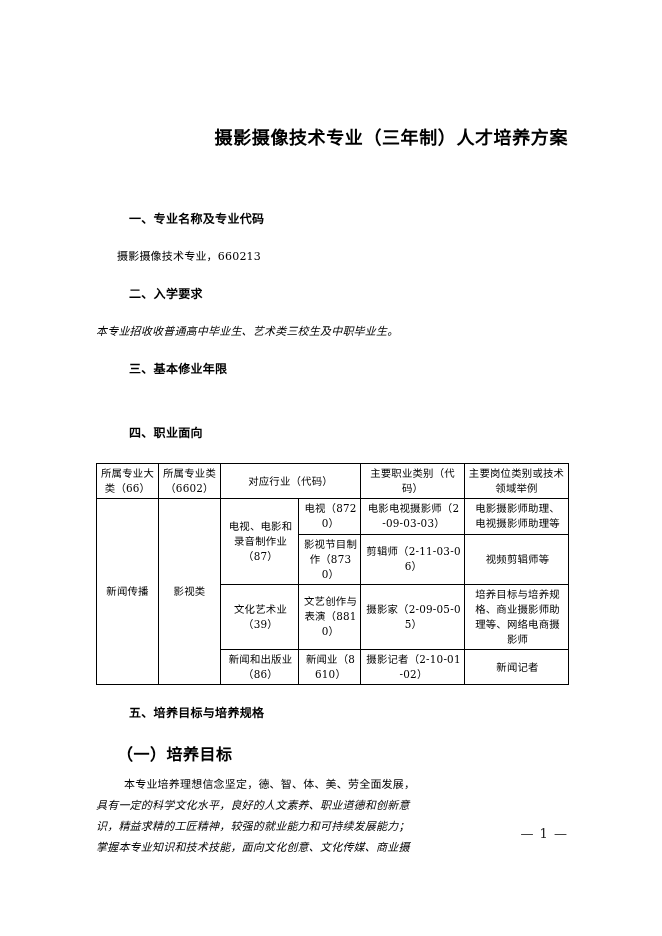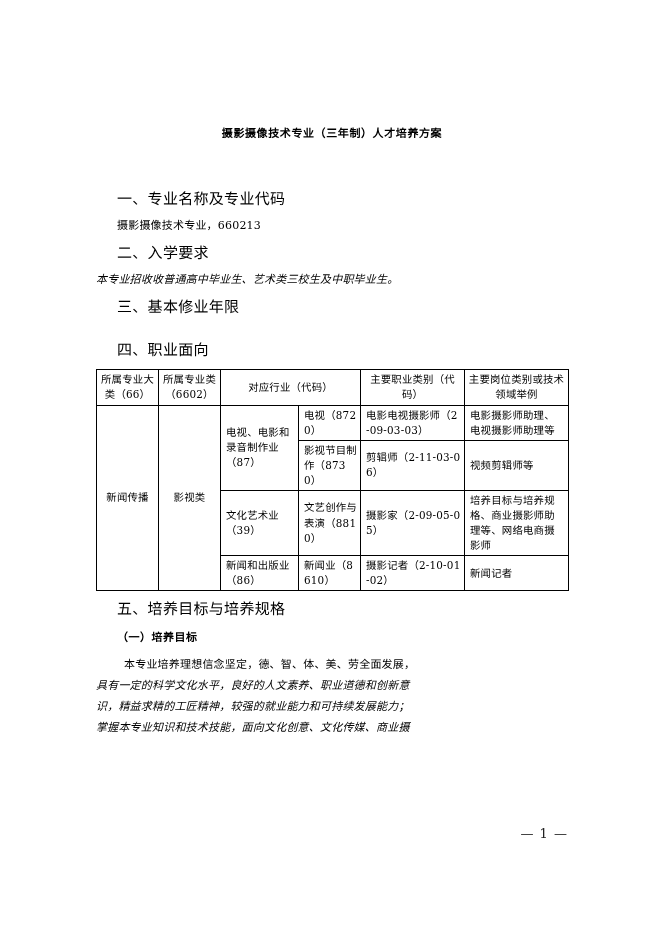--- a/index.html
+++ b/index.html
@@ -28,42 +28,42 @@
   .content {
     position: absolute;
     left: 96px;
     top: 0;
     width: 472px;
   }
 
   
   .doc-title {
     margin-top: 126px;
-    text-align: center;
+    text-align: right;
     font-family: "Liberation Sans", "DejaVu Sans", sans-serif;
     font-weight: bold;
-    font-size: 11px;
+    font-size: 18px;
     letter-spacing: 0.6px;
     line-height: 1.4;
   }
 
   
   .h2 {
     font-family: "Liberation Sans", "DejaVu Sans", sans-serif;
-    font-weight: normal;
-    font-size: 15px;
+    font-weight: bold;
+    font-size: 12px;
     line-height: 1.0;
-    margin: 0;
+    margin: 12px;
     padding-left: 21px;
     letter-spacing: 0.3px;
   }
   .h3 {
     font-family: "DejaVu Serif", "Liberation Serif", serif;
     font-weight: bold;
-    font-size: 11px;
+    font-size: 16px;
     line-height: 1.0;
     margin: 0;
     padding-left: 21px;
     letter-spacing: 0.5px;
   }
 
   
   .body-line {
     font-family: "DejaVu Serif", "Liberation Serif", serif;
     font-size: 11px;
@@ -96,21 +96,21 @@
     font-family: "DejaVu Serif", "Liberation Serif", serif;
     font-size: 10.4px;
     line-height: 1.45;
     padding: 2px 3px;
     vertical-align: middle;
     text-align: center;
     letter-spacing: 0.2px;
     word-break: break-all;
   }
   table.jobtable td.left-pad {
-    text-align: left;
+    text-align: center;
     padding-left: 5px;
   }
   .col1 { width: 62px; }
   .col2 { width: 62px; }
   .col3 { width: 78px; }
   .col4 { width: 62px; }
   .col5 { width: 104px; }
   .col6 { width: 104px; }
 
   

